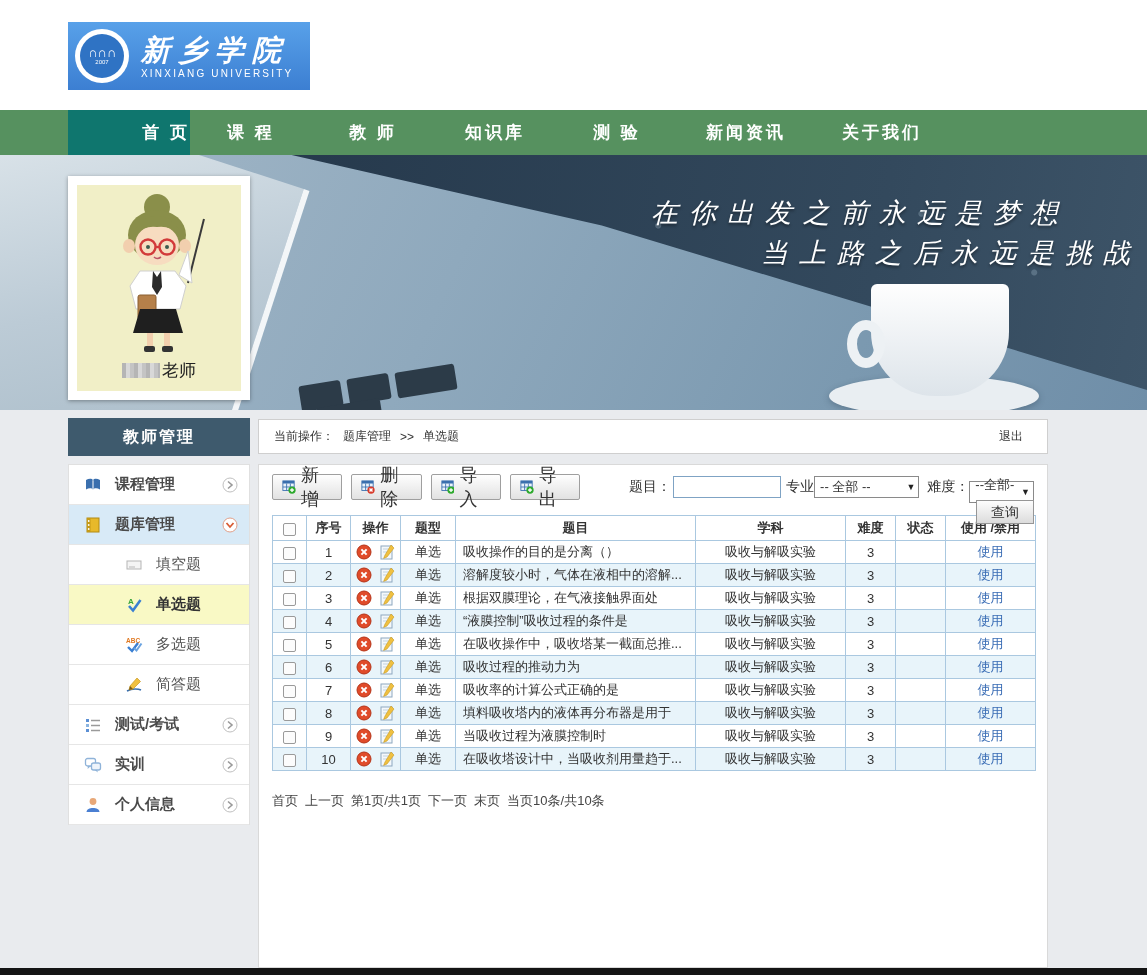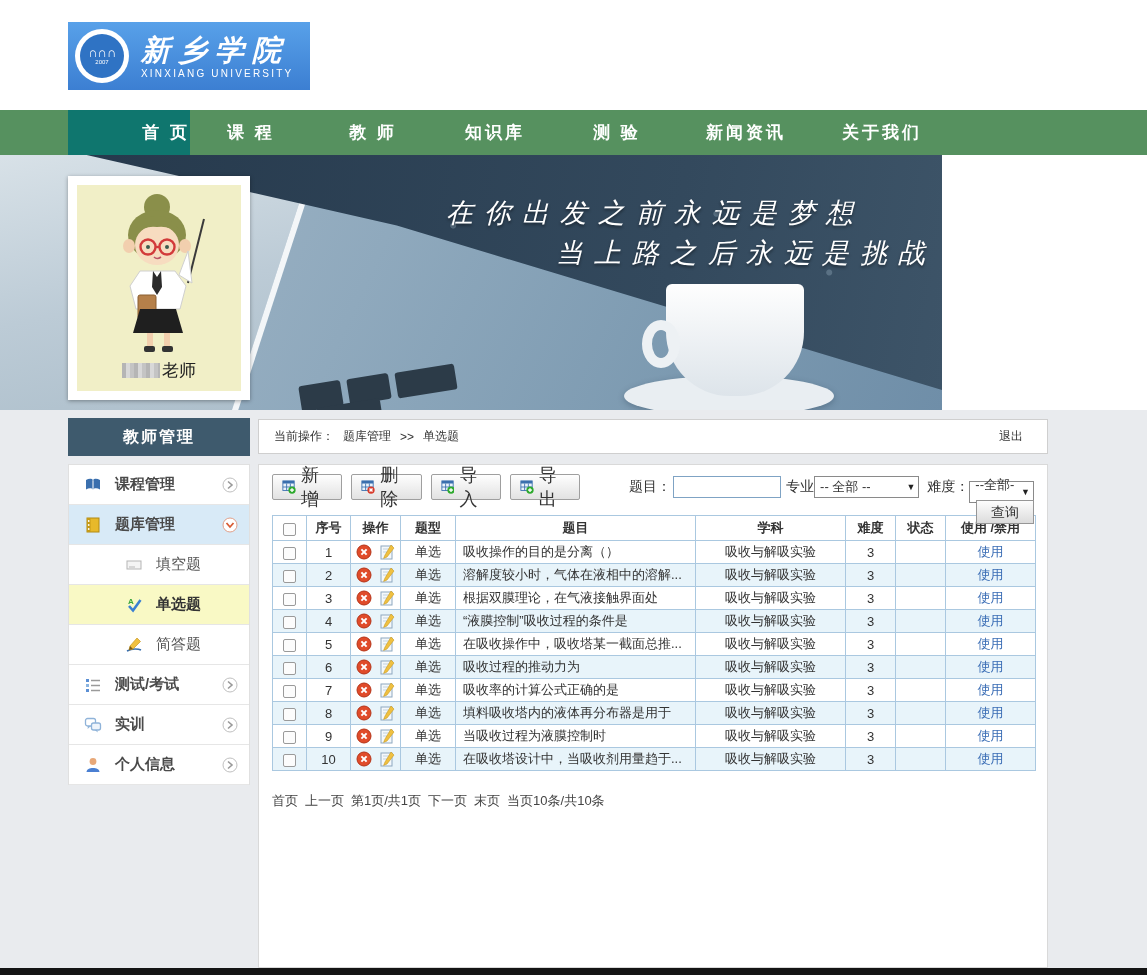--- a/index.html
+++ b/index.html
@@ -26,21 +26,21 @@
 
   
   .navbar { position:absolute; left:0; top:110px; width:1147px; height:45px;
             background:#56915f; display:flex; padding-left:68px; }
   .nav-item { width:122px; height:45px; line-height:45px; text-align:center; color:#fff;
               font-size:17px; font-weight:bold; letter-spacing:3px; cursor:pointer; }
   .nav-item.wide { width:136px; }
   .nav-item.active { background:#0f766e;text-align:right; }
 
   
-  .banner { position:absolute; left:0; top:155px; width:942px; height:255px; overflow:hidden;
+  .banner { position:absolute; left:0; top:155px; width:1147px; height:255px; overflow:hidden;
             background:linear-gradient(115deg,#a4b8c8 0%,#8fa9bd 40%,#7b99b0 75%,#6f8ea8 100%); }
   .rain-band { position:absolute; right:0; top:0; width:940px; height:235px;
             background:
               radial-gradient(circle 5px at 12% 20%, #5a7184 0 3px, transparent 4px),
               radial-gradient(circle 4px at 30% 55%, #5a7184 0 2.5px, transparent 3.5px),
               radial-gradient(circle 4px at 48% 30%, #5a7184 0 2.5px, transparent 3.5px),
               radial-gradient(circle 5px at 62% 62%, #5a7184 0 3px, transparent 4px),
               radial-gradient(circle 4px at 76% 25%, #5a7184 0 2.5px, transparent 3.5px),
               radial-gradient(circle 4px at 88% 50%, #5a7184 0 2.5px, transparent 3.5px),
               linear-gradient(100deg,#24374a,#33495d 70%,#3d5468);
@@ -250,20 +250,28 @@
         <line x1="4" y1="11" x2="10" y2="11" stroke="#c9c9c9" stroke-width="1.4"></line>
       </svg>
       <span>填空题</span>
     </div>
     <div class="menu-item sub active-yellow">
       <svg class="mi-icon" viewBox="0 0 18 18">
         <text x="3" y="8" font-size="8" font-weight="bold" fill="#3aa53a">A</text>
         <polyline points="4,10 8,14.5 15.5,4" fill="none" stroke="#3a7fd2" stroke-width="2.6"></polyline>
       </svg>
       <span>单选题</span>
+    </div>
+    <div class="menu-item sub">
+      <svg class="mi-icon" viewBox="0 0 18 18">
+        <text x="1" y="7" font-size="6.5" font-weight="bold" fill="#e07820">ABC</text>
+        <polyline points="3,11 7,15 13,7" fill="none" stroke="#3a7fd2" stroke-width="2.4"></polyline>
+        <polyline points="9,12 11.5,14.5 16.5,7.5" fill="none" stroke="#6aa3e0" stroke-width="2"></polyline>
+      </svg>
+      <span>多选题</span>
     </div>
     <div class="menu-item sub">
       <svg class="mi-icon" viewBox="0 0 18 18">
         <path d="M2 15 Q6 13 10 13 Q14 13 16 14" fill="none" stroke="#3a6fae" stroke-width="1.6"></path>
         <polygon points="12,2 15.5,5.5 8,13 4,14 5,10" fill="#f0c040" stroke="#c89a20" stroke-width="0.7"></polygon>
         <polygon points="4,14 5,10 8,13" fill="#7a5a1a"></polygon>
       </svg>
       <span>简答题</span>
     </div>
     <div class="menu-item">

